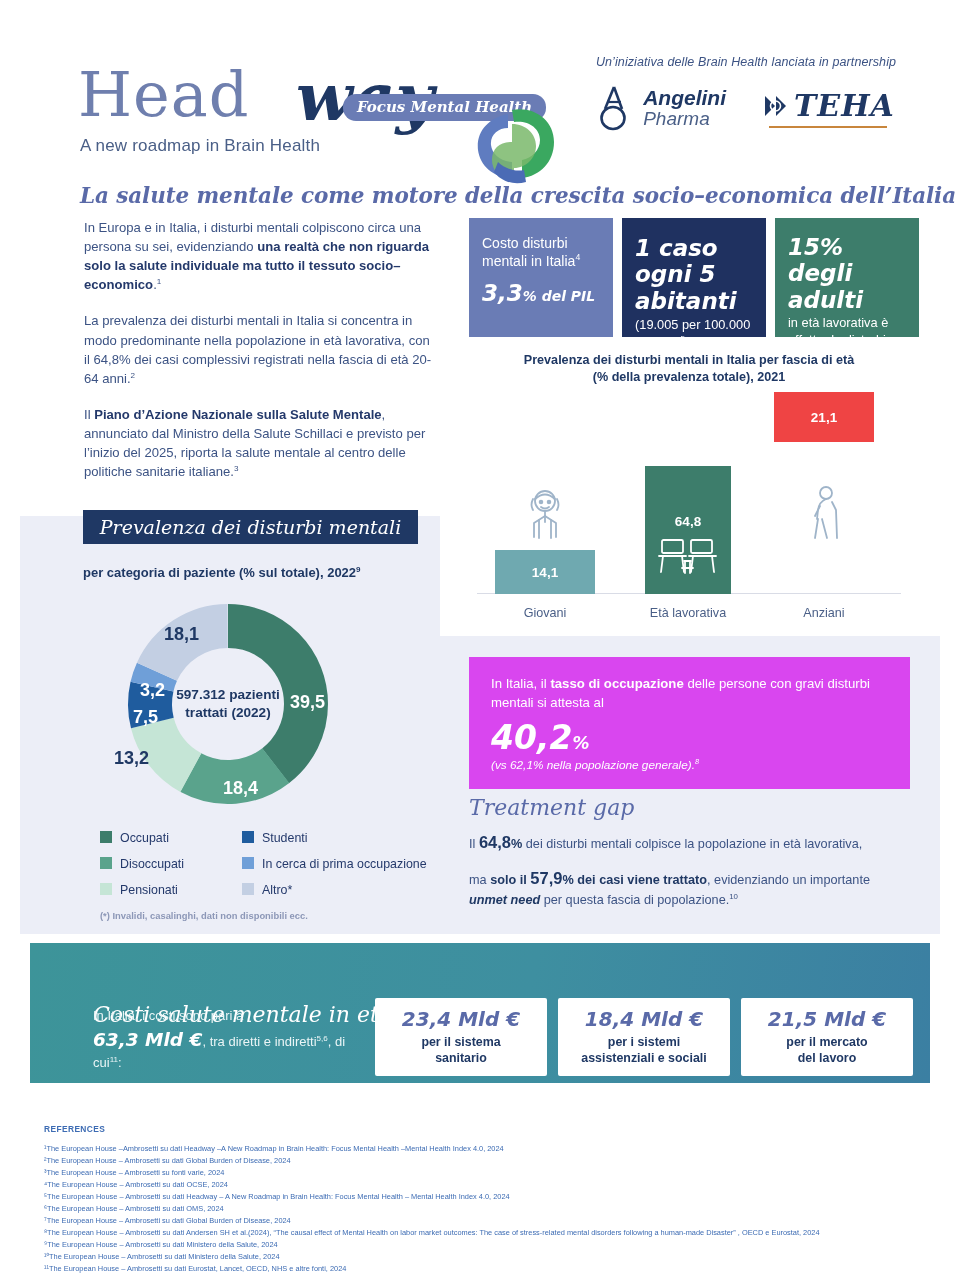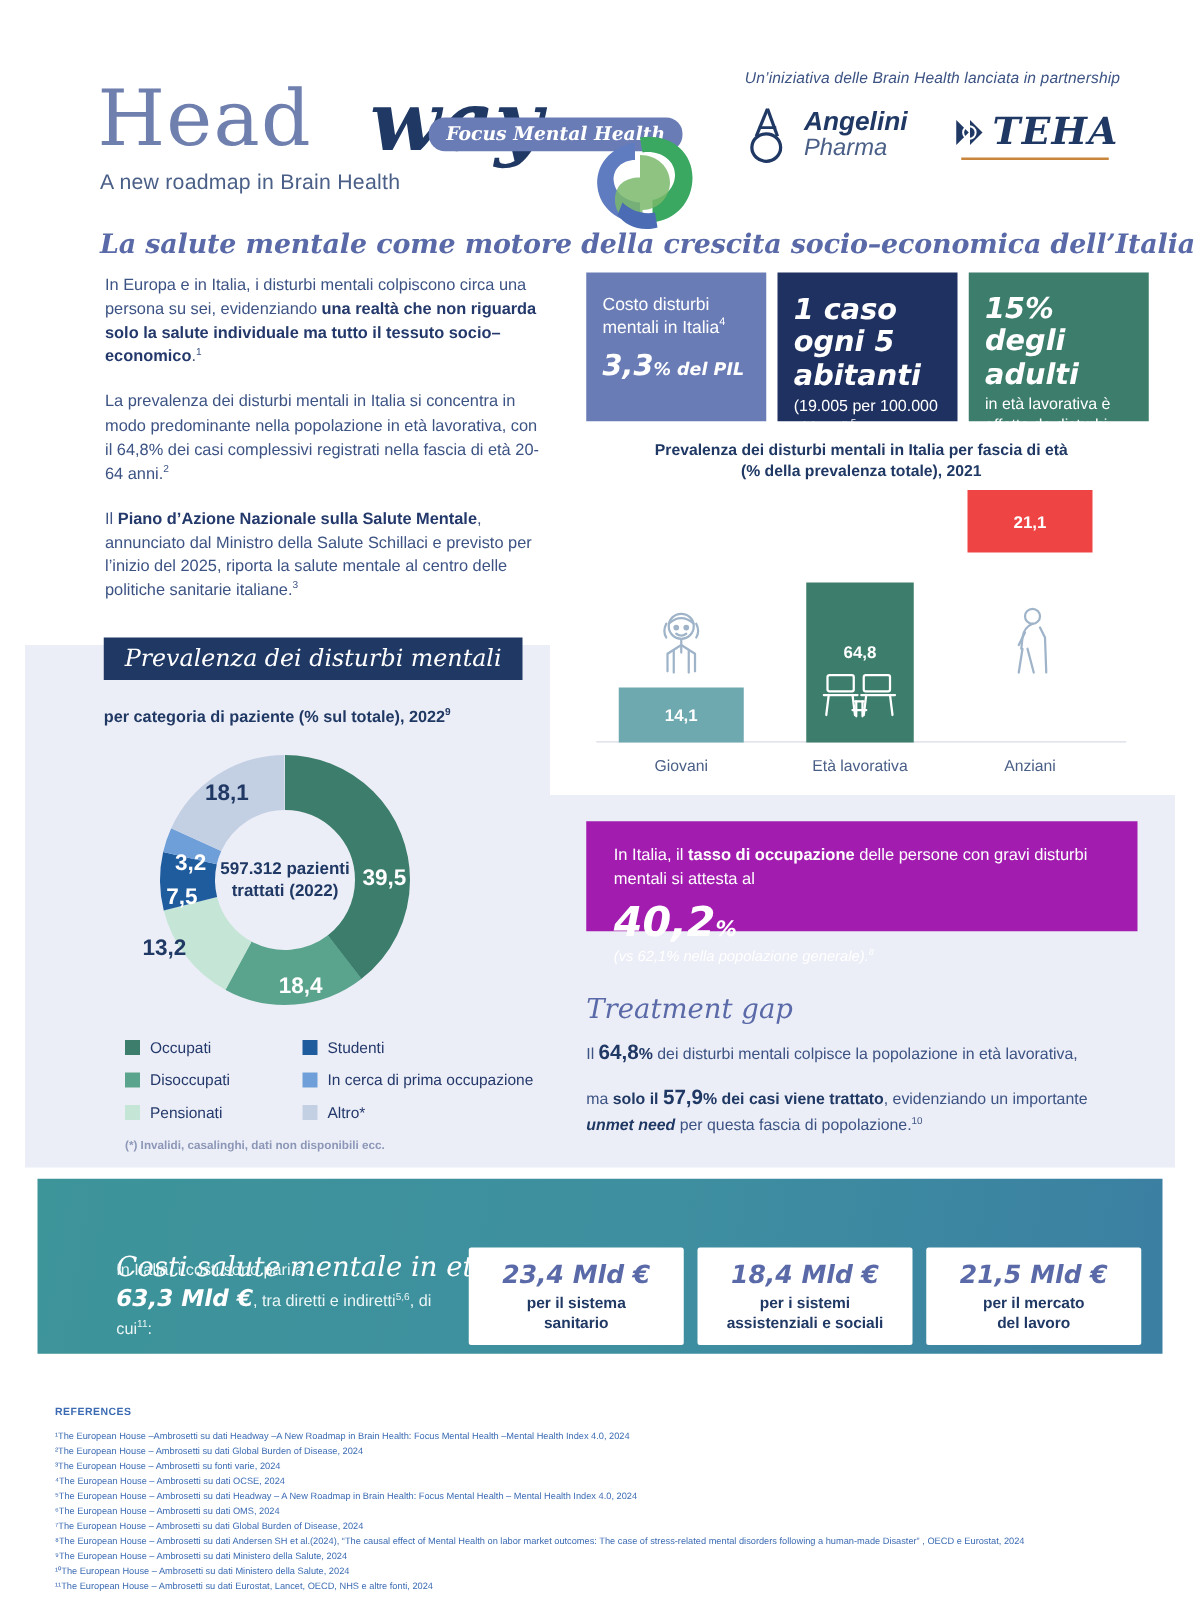--- a/index.html
+++ b/index.html
@@ -98,26 +98,26 @@
                    font-size:19px; color:#ffffff; }
   .don-sub { position:absolute; left:83px; top:565px; font-size:13px; font-weight:700; color:#1f3864; }
   .donut { position:absolute; left:120px; top:596px; width:216px; height:216px; }
   .don-center { position:absolute; left:0; top:0; width:216px; height:216px;
                 display:flex; flex-direction:column; align-items:center; justify-content:center;
                 text-align:center; font-size:13.6px; font-weight:700; color:#1f3864; line-height:1.33; }
   .slice-lab { position:absolute; font-size:18px; font-weight:700; }
 
   .legend { position:absolute; left:100px; top:831px; width:350px; }
   .legend-grid { display:grid; grid-template-columns:142px 208px; row-gap:12px; }
-  .lg-item { display:flex; align-items:center; gap:8px; font-size:12.4px; color:#24396b; }
+  .lg-item { display:flex; align-items:flex-start; gap:8px; font-size:12.4px; color:#24396b; }
   .sw { width:12px; height:12px; flex:0 0 12px; }
   .legend-note { margin-top:13px; font-size:9.4px; font-weight:700; color:#8c97b7; }
 
   
-  .occ { position:absolute; left:469px; top:657px; width:441px; height:88px; background:#a21caf;
+  .occ { position:absolute; left:469px; top:657px; width:441px; height:132px; background:#d946ef;
          color:#fff; padding:18px 22px 0; }
   .occ-t { font-size:13.2px; line-height:1.42; }
   .occ-t b { font-weight:700; }
   .occ-big { font-family:"DejaVu Sans", sans-serif; font-style:italic; font-weight:700;
              font-size:33px; line-height:1.1; margin-top:8px; }
   .occ-big .u { font-size:17px; }
   .occ-sub { font-size:11.8px; font-style:italic; margin-top:0px; }
 
   
   .tg-title { position:absolute; left:469px; top:795px;

